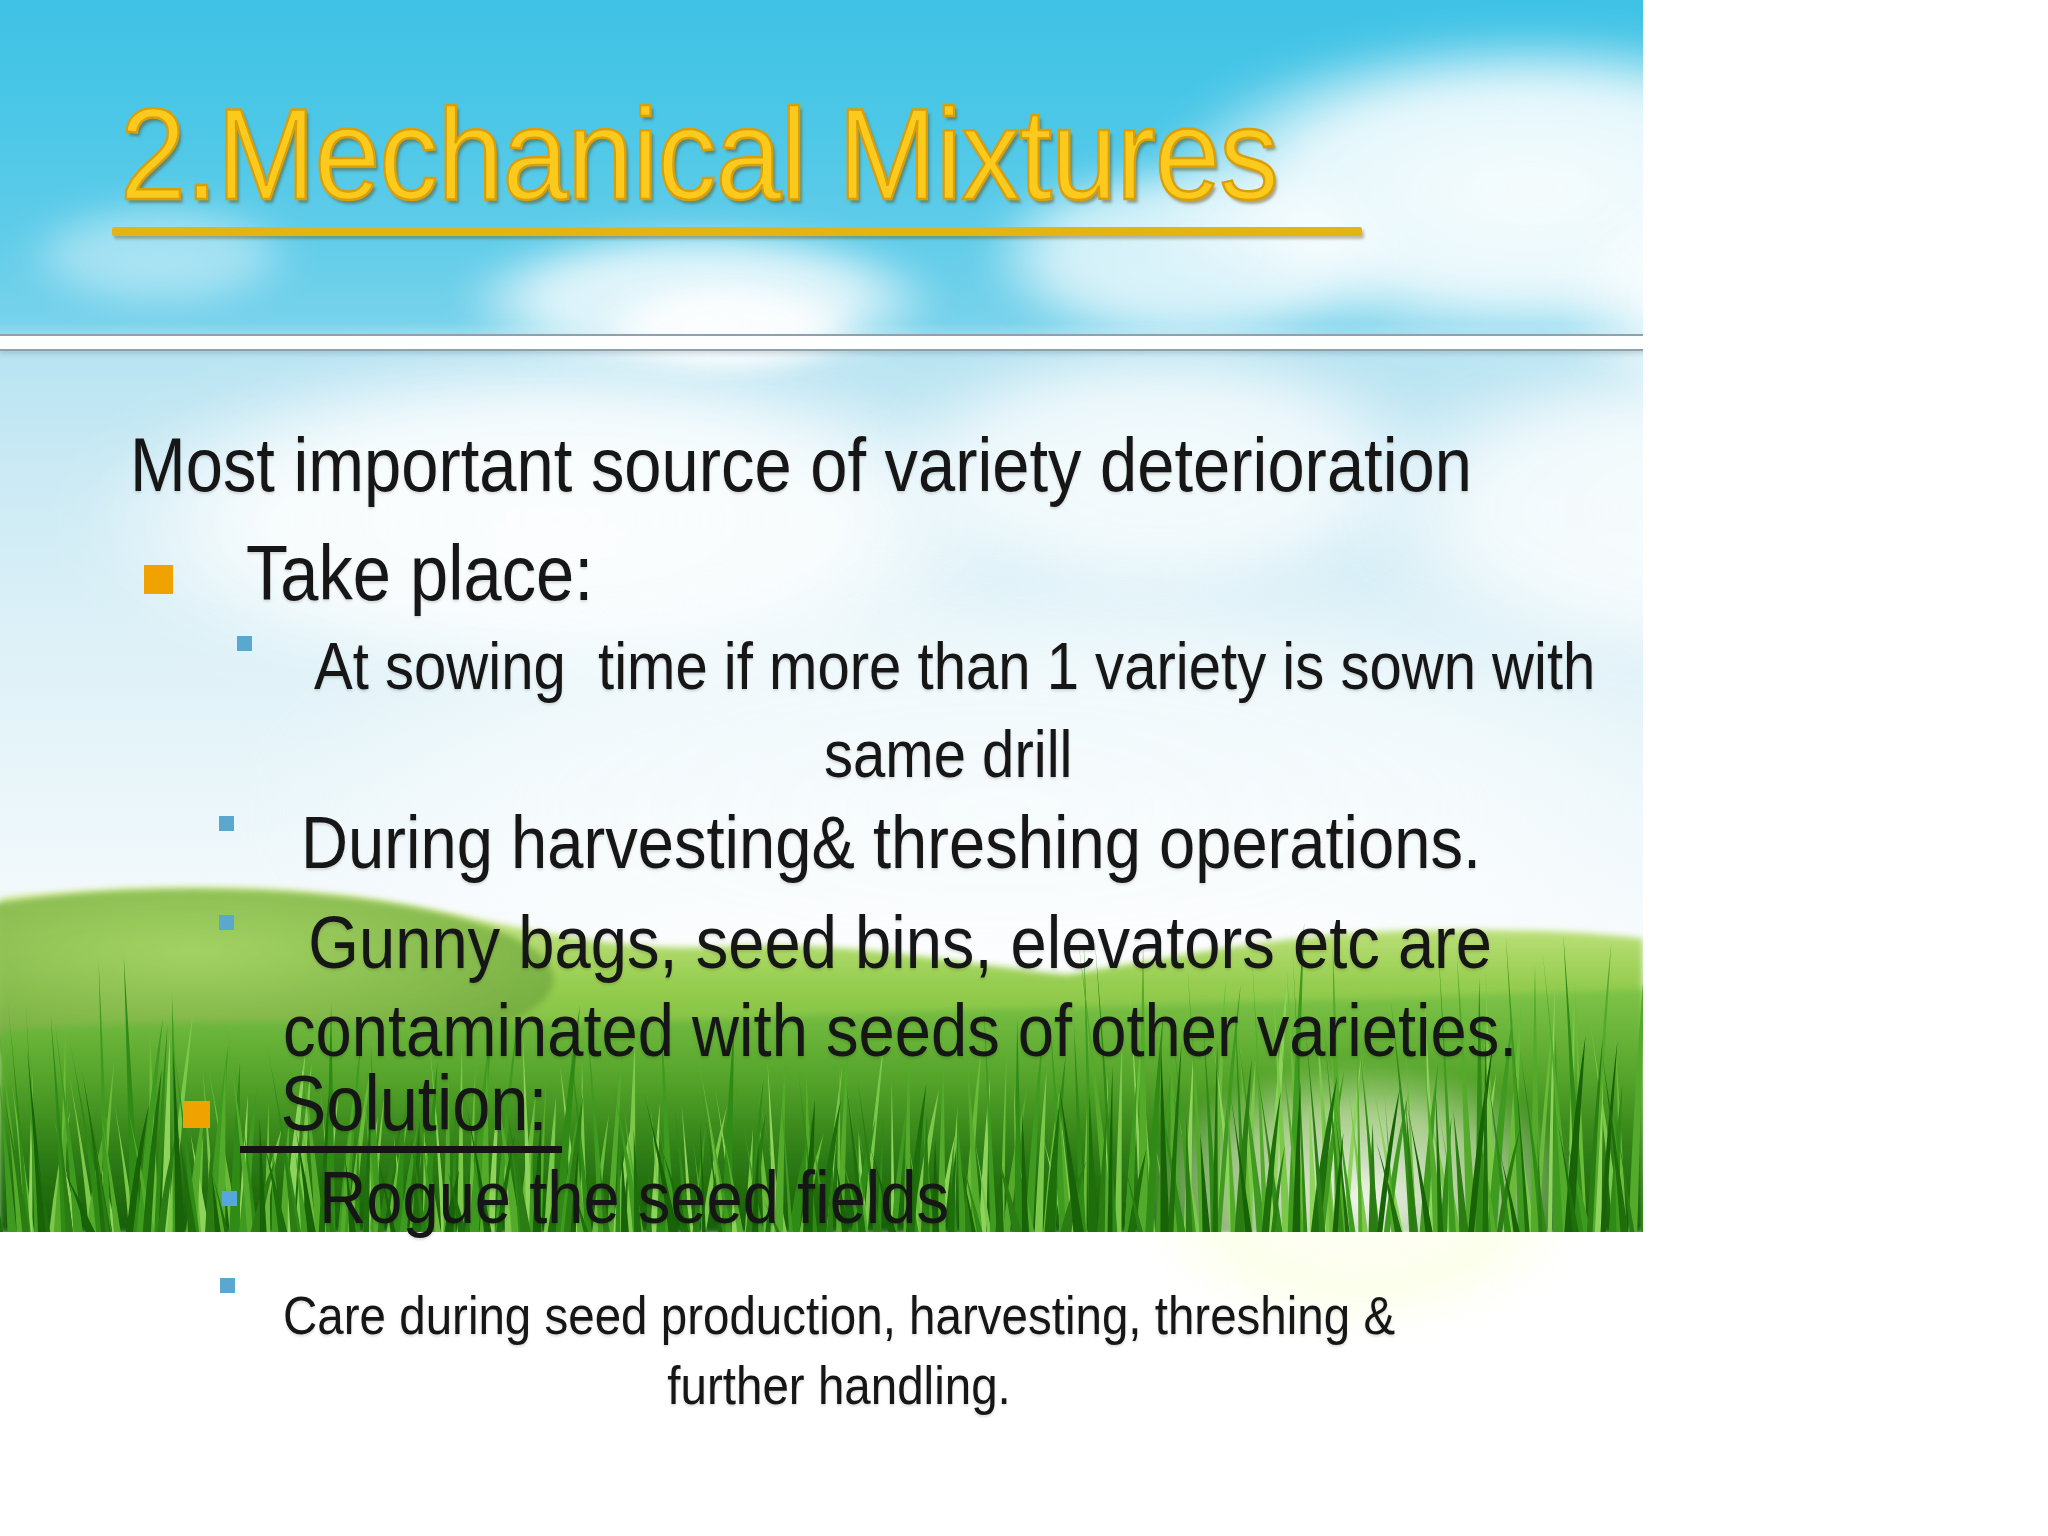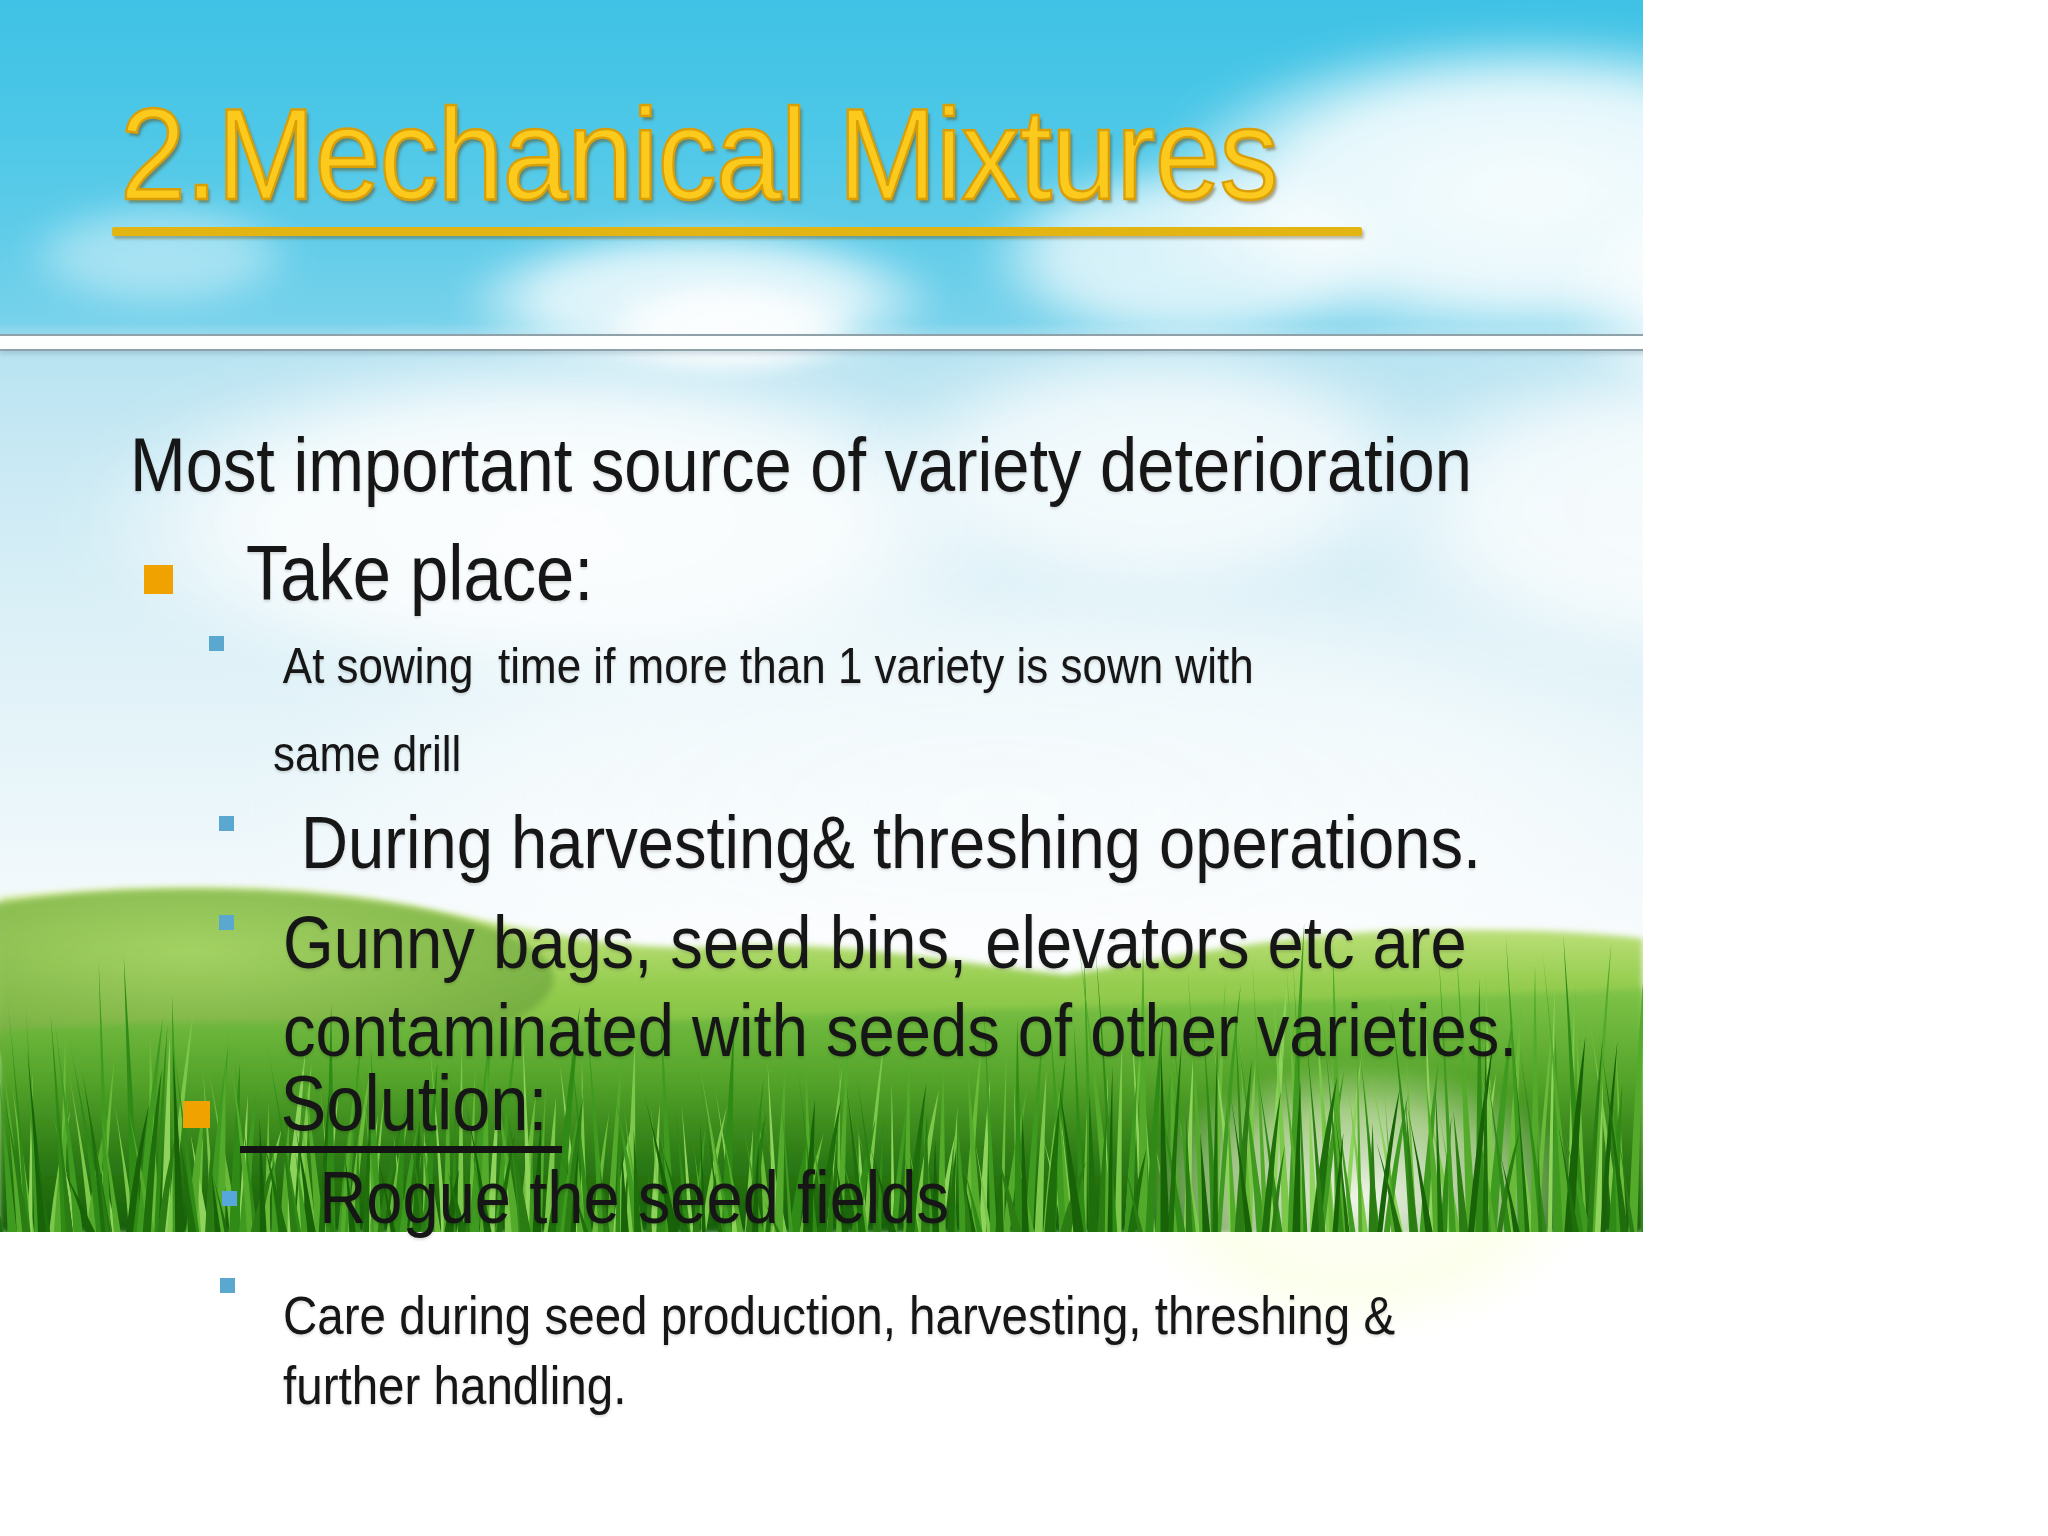--- a/index.html
+++ b/index.html
@@ -30,21 +30,21 @@
   
   .title{position:absolute;left:120px;top:89px;margin:0;font-size:130px;line-height:130px;font-weight:400;
     letter-spacing:-1px;color:#FBCA1D;-webkit-text-stroke:2.5px #DA9E07;
     text-shadow:3px 4px 3px rgba(95,65,0,.45);
     transform:scaleX(.91);transform-origin:0 0;white-space:pre;}
   .title-underline{position:absolute;left:112px;top:227px;width:1250px;height:9px;background:#E2B513;
     border-radius:2px;box-shadow:2px 3px 3px rgba(95,65,0,.35);}
 
   
   .textlayer{position:absolute;inset:0;color:#161616;}
-  .item{position:absolute;}
+  .item{position:absolute;text-align:center;}
   .line{display:block;white-space:pre;transform:scaleX(.88);transform-origin:0 0;
     text-shadow:0 2px 3px rgba(0,0,0,.14);}
   .u{border-bottom:7px solid #141414;padding:0 16px 3px 46px;margin-left:-46px;}
   .b1{position:absolute;width:29px;height:29px;background:#F0A300;display:block;}
   .b2{position:absolute;width:15px;height:15px;background:#5AA7CF;display:block;}
   .b2.bright{background:#55A7DC;}
 </style>
 </head>
 <body>
 
@@ -490,21 +490,21 @@
 
     <div class="item" style="left:130px;top:425px;font-size:76px;line-height:80px;">
       <span class="line">Most important source of variety deterioration</span>
     </div>
 
     <div class="item" style="left:246px;top:533px;font-size:78px;line-height:80px;">
       <span class="b1" style="left:-102px;top:32px;"></span>
       <span class="line">Take place:</span>
     </div>
 
-    <div class="item" style="left:273px;top:622px;font-size:50px;line-height:88px;">
+    <div class="item" style="left:301px;top:622px;font-size:66px;line-height:88px;">
       <span class="b2" style="left:-64px;top:14px;"></span>
       <span class="line"> At sowing  time if more than 1 variety is sown with</span>
       <span class="line">same drill</span>
     </div>
 
     <div class="item" style="left:283px;top:806px;font-size:74px;line-height:74px;">
       <span class="b2" style="left:-64px;top:10px;"></span>
       <span class="line"> During harvesting&amp; threshing operations.</span>
     </div>
 

